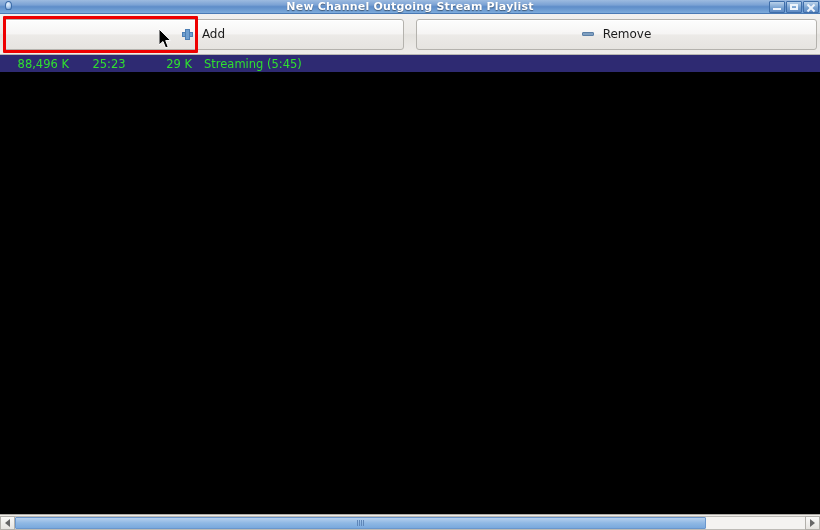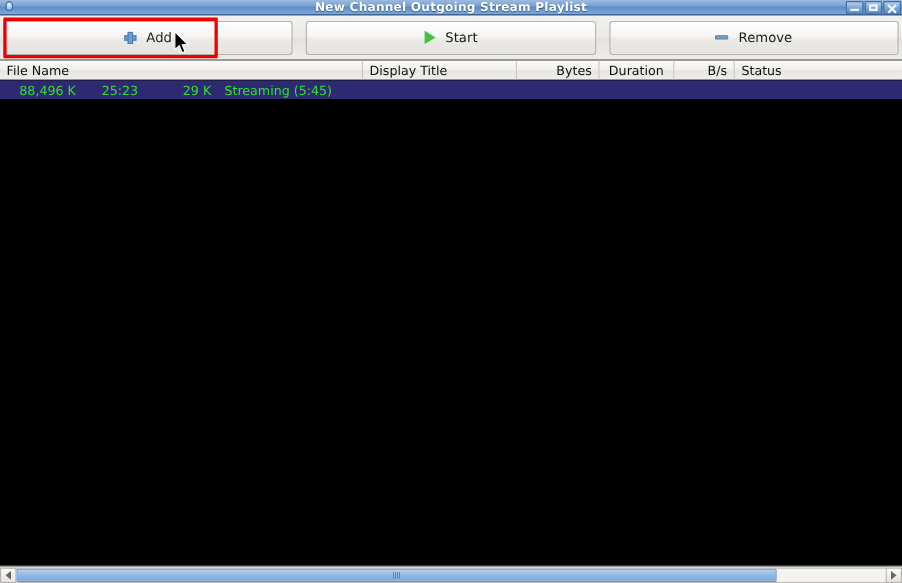--- a/index.html
+++ b/index.html
@@ -325,42 +325,30 @@
     </div>
   </div>
 
   <div class="toolbar">
 
     <div class="tbtn">
       <span class="ico-plus"></span>
       <span class="lbl">Add</span>
     </div>
 
-    <div class="tbtn">
-      <span class="ico-play"></span>
-      <span class="lbl">Start</span>
-    </div>
 
 
     <div class="tbtn">
       <span class="ico-dash"></span>
       <span class="lbl">Remove</span>
     </div>
 
     <div class="highlight-box"></div>
   </div>
 
-  <div class="colheader">
-    <div class="col c-file">File Name</div>
-    <div class="col c-title">Display Title</div>
-    <div class="col c-bytes">Bytes</div>
-    <div class="col c-dur">Duration</div>
-    <div class="col c-bs">B/s</div>
-    <div class="col c-stat">Status</div>
-  </div>
 
   <div class="listbody">
     <div class="row">
       <div class="cell c-bytes">88,496 K</div>
       <div class="cell c-dur">25:23</div>
       <div class="cell c-bs">29 K</div>
       <div class="cell c-stat">Streaming (5:45)</div>
     </div>
   </div>
 

